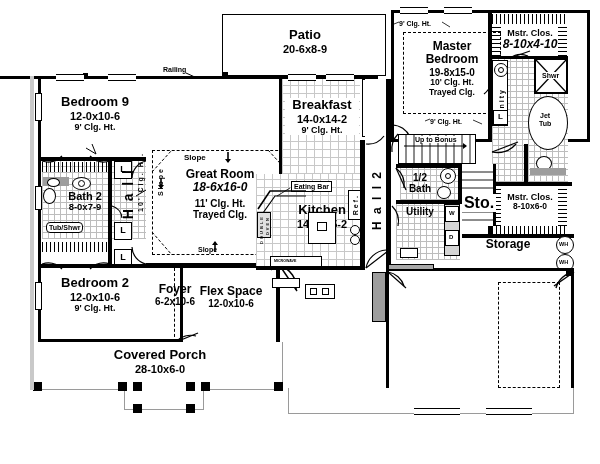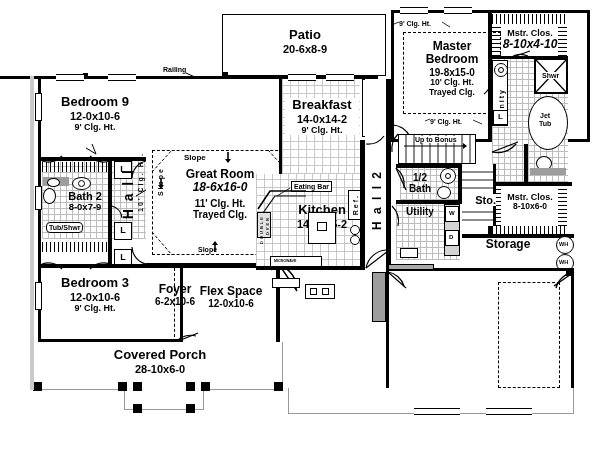--- a/index.html
+++ b/index.html
@@ -132,21 +132,21 @@
     <path d="M146,161 A18,18 0 0 0 132,178" fill="none" stroke="#000" stroke-width="1.2"></path>
     <path d="M146,264 A18,18 0 0 1 132,247" fill="none" stroke="#000" stroke-width="1.2"></path>
     <path d="M112,206 A14,14 0 0 1 122,218" fill="none" stroke="#000" stroke-width="1.2"></path>
     <path d="M42,161 A20,20 0 0 0 62,156" fill="none" stroke="#000" stroke-width="1.2"></path>
     <path d="M110,161 A20,20 0 0 1 90,156" fill="none" stroke="#000" stroke-width="1.2"></path>
     <path d="M42,264 A20,20 0 0 1 62,269" fill="none" stroke="#000" stroke-width="1.2"></path>
     <path d="M110,264 A20,20 0 0 0 90,269" fill="none" stroke="#000" stroke-width="1.2"></path>
   </svg>
 
   <div class="lbl t14" style="left:47px;top:276px;width:96px;">
-    <span class="n">Bedroom 3</span>
+    <span class="n">Bedroom 2</span>
     <span class="d">12-0x10-6</span>
     <span class="c">9' Clg. Ht.</span>
   </div>
   <div class="win" style="left:35px;top:282px;width:5px;height:26px;border:1px solid #000;"></div>
 
   <div class="room-outline abs" style="left:146px;top:76px;width:232px;height:190px;border-left:none;border-top:none;"></div>
   <div class="wall" style="left:146px;top:76px;width:232px;height:3px;"></div>
 
   <div class="dashed" style="left:152px;top:150px;width:136px;height:105px;"></div>
   <svg style="left:0;top:0;width:600px;height:464px;">
@@ -389,21 +389,21 @@
   <svg style="left:0;top:0;width:600px;height:464px;">
     <g stroke="#000" stroke-width="0.9">
       <line x1="462" y1="172" x2="494" y2="172"></line>
         <line x1="462" y1="180" x2="494" y2="180"></line>
       <line x1="462" y1="188" x2="494" y2="188"></line>
         <line x1="462" y1="212" x2="494" y2="212"></line>
       <line x1="462" y1="220" x2="494" y2="220"></line>
     </g>
   </svg>
   <div class="lbl t10" style="left:462px;top:194px;width:34px;background:#fff;">
-    <span class="n" style="font-size:11px;text-align:right;">Sto.</span>
+    <span class="n" style="font-size:16px;">Sto.</span>
   </div>
 
   <div class="wall" style="left:462px;top:234px;width:112px;height:4px;"></div>
   <div class="lbl t14" style="left:468px;top:238px;width:80px;">
     <span class="n" style="font-size:12px;">Storage</span>
     <span class="d" style="font-size:9.5px;margin-top:40px;">12-10x4-4</span>
   </div>
   <div class="circ" style="left:556px;top:236px;width:16px;height:16px;"></div>
   <div class="plainlbl" style="left:559px;top:241px;font-size:5.5px;background:transparent;">WH</div>
   <div class="circ" style="left:556px;top:254px;width:16px;height:16px;"></div>

